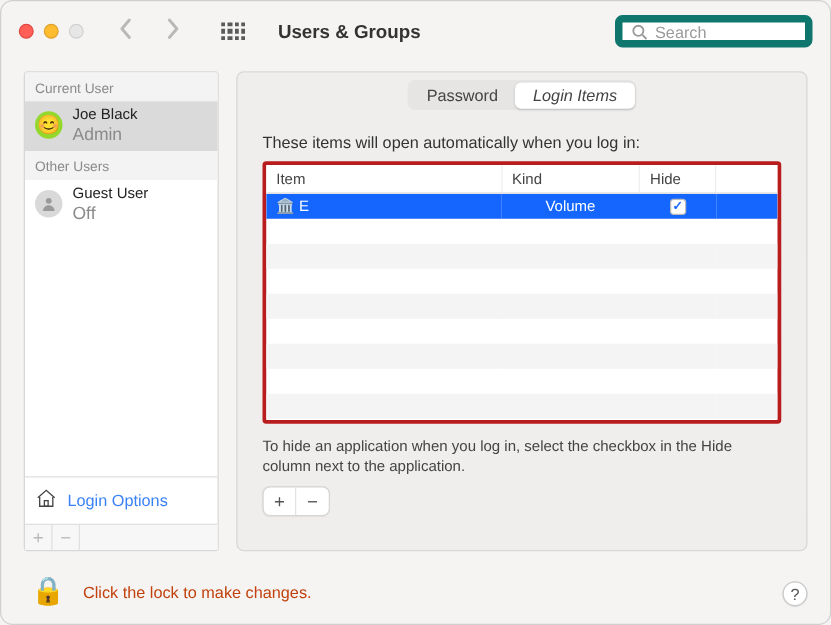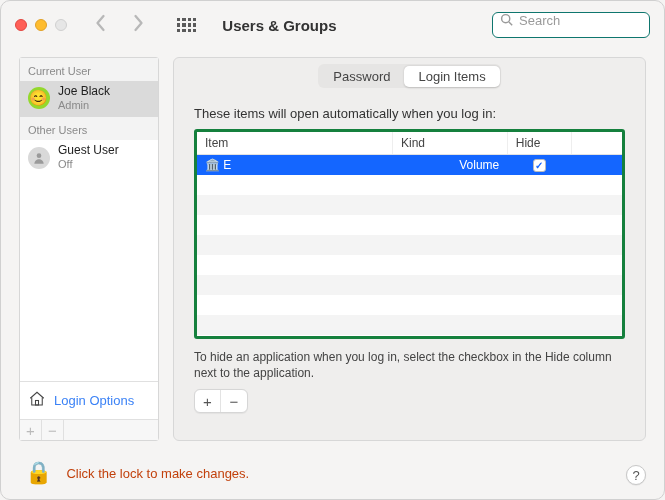--- a/index.html
+++ b/index.html
@@ -10,51 +10,51 @@
   .traffic { display: flex; gap: 8px; }
   .dot { width: 12px; height: 12px; border-radius: 50%; }
   .d-close { background: #ff5f57; border: 0.5px solid #e24640; }
   .d-min   { background: #febc2e; border: 0.5px solid #e1a128; }
   .d-max   { background: #e6e6e6; border: 0.5px solid #d0d0d0; }
   .nav { display: flex; gap: 24px; margin-left: 14px; color: #b8b8b8; }
   .nav svg { width: 13px; height: 20px; }
   .grid-icon { margin-left: 18px; display: grid; grid-template-columns: repeat(4,3.2px); grid-template-rows: repeat(3,3.2px); gap: 2.2px; }
   .grid-icon span { background: #5a5a5a; width: 3.2px; height: 3.2px; }
   .title { font-weight: 700; font-size: 15px; color: #333; margin-left: 12px; }
-  .search { margin-left: auto; width: 158px; height: 26px; background: #fff; border: 1px solid #0f766e; border-radius: 6px; display: flex; padding: 0 7px; gap: 6px; color: #9a9a9a; font-size: 13px; }
+  .search { margin-left: auto; width: 158px; height: 26px; background: #fff; border: 6px solid #0f766e; border-radius: 6px; display: flex; align-items: center; padding: 0 7px; gap: 6px; color: #9a9a9a; font-size: 13px; }
   .search svg { width: 13px; height: 13px; fill: none; stroke: #9a9a9a; stroke-width: 1.8; }
   
   
   .content { display: flex; padding: 8px 18px 0 18px; gap: 14px; height: 392px; }
   
   
-  .sidebar { width: 140px; border: 1px solid #d7d7d7; border-radius: 3px; background: #fff; display: flex; flex-direction: column; }
+  .sidebar { width: 156px; border: 1px solid #d7d7d7; border-radius: 3px; background: #fff; display: flex; flex-direction: column; }
   .side-sechdr { font-size: 11px; color: #8a8a8a; padding: 7px 8px 4px 8px; background: #f3f3f3; }
   .user-row { display: flex; align-items: center; gap: 8px; padding: 4px 8px 6px 8px; }
   .user-row.sel { background: #dadada; }
   .avatar { width: 22px; height: 22px; border-radius: 50%; display: flex; align-items: center; justify-content: center; font-size: 15px; }
   .avatar.green { background: #94d82d; }
   .avatar.grey  { background: #d9d9d9; color: #9a9a9a; }
   .user-lines { display: flex; flex-direction: column; line-height: 1.15; }
   .user-name { font-size: 12px; color: #222; }
-  .user-sub  { font-size: 11px; color: #8a8a8a; }
+  .user-sub  { font-size: 14px; color: #8a8a8a; }
   .side-fill { flex: 1; }
   .login-opts { display: flex; align-items: center; gap: 8px; padding: 8px 8px; border-top: 1px solid #e0e0e0; font-size: 13px; color: #3b82f6; }
   .side-btns { display: flex; border-top: 1px solid #e0e0e0; background: #f7f7f7; }
   .sq { width: 22px; height: 20px; display: flex; align-items: center; justify-content: center; border-right: 1px solid #e0e0e0; font-size: 15px; color: #bababa; }
   
   
   .panel { flex: 1; border: 1px solid #d7d7d7; border-radius: 6px; background: #efeeed; display: flex; flex-direction: column; }
   .tabs { display: flex; justify-content: center; margin-top: 6px; }
   .seg { display: flex; background: #e6e5e4; border-radius: 6px; padding: 1.5px; font-size: 13px; }
   .seg div { padding: 3px 14px; border-radius: 5px; color: #444; cursor: default; }
-  .seg .active { background: #fff; box-shadow: 0 0.5px 2px rgba(0,0,0,0.18); }
+  .seg .active { background: #fff; box-shadow: 0 0.5px 2px rgba(0,0,0,0.18); font-style: italic; }
   .intro { font-size: 13px; color: #333; margin: 18px 20px 8px 20px; }
   
-  .table-wrap { margin: 0 20px; border: 3px solid #15803d; border-radius: 3px; background: #fff; height: 210px; overflow: hidden; }
+  .table-wrap { margin: 0 20px; border: 3px solid #b91c1c; border-radius: 3px; background: #fff; height: 210px; overflow: hidden; }
   table { width: 100%; border-collapse: collapse; font-size: 12px; }
   thead th { text-align: left; font-weight: 400; color: #444; padding: 4px 8px; background: #fff; border-bottom: 1px solid #e2e2e2; border-right: 1px solid #eee; }
   thead th:last-child { border-right: none; }
   tbody td { padding: 2px 8px; height: 20px; }
   tbody tr.sel { background: #1466ff; color: #fff; }
   tbody tr.alt { background: #f4f4f4; }
   .chk { width: 13px; height: 13px; background: #fff; border: 1px solid #bbb; border-radius: 3px; display: inline-flex; align-items: center; justify-content: center; color: #1466ff; font-size: 10px; font-weight: bold; vertical-align: middle; }
   
   .hint { font-size: 12px; color: #444; margin: 10px 20px 0 20px; line-height: 1.35; }
   .add-remove { display: flex; margin: 8px 20px; border: 1px solid #d6d6d6; border-radius: 6px; background: #fff; width: fit-content; box-shadow: 0 0.5px 1px rgba(0,0,0,0.05); }
@@ -168,21 +168,21 @@
           <tr>
             <th>Item</th>
             <th>Kind</th>
             <th>Hide</th>
             <th></th>
           </tr>
         </thead>
         <tbody>
           <tr class="sel">
             <td><span>🏛️</span> <span>E</span></td>
-            <td style="text-align:right">Volume</td>
+            <td style="text-align:center">Volume</td>
             <td style="text-align:center"><span class="chk">✓</span></td>
             <td></td>
           </tr>
           <tr>
               <td></td>
               <td></td>
               <td></td>
               <td></td>
             </tr>
           <tr class="alt">

